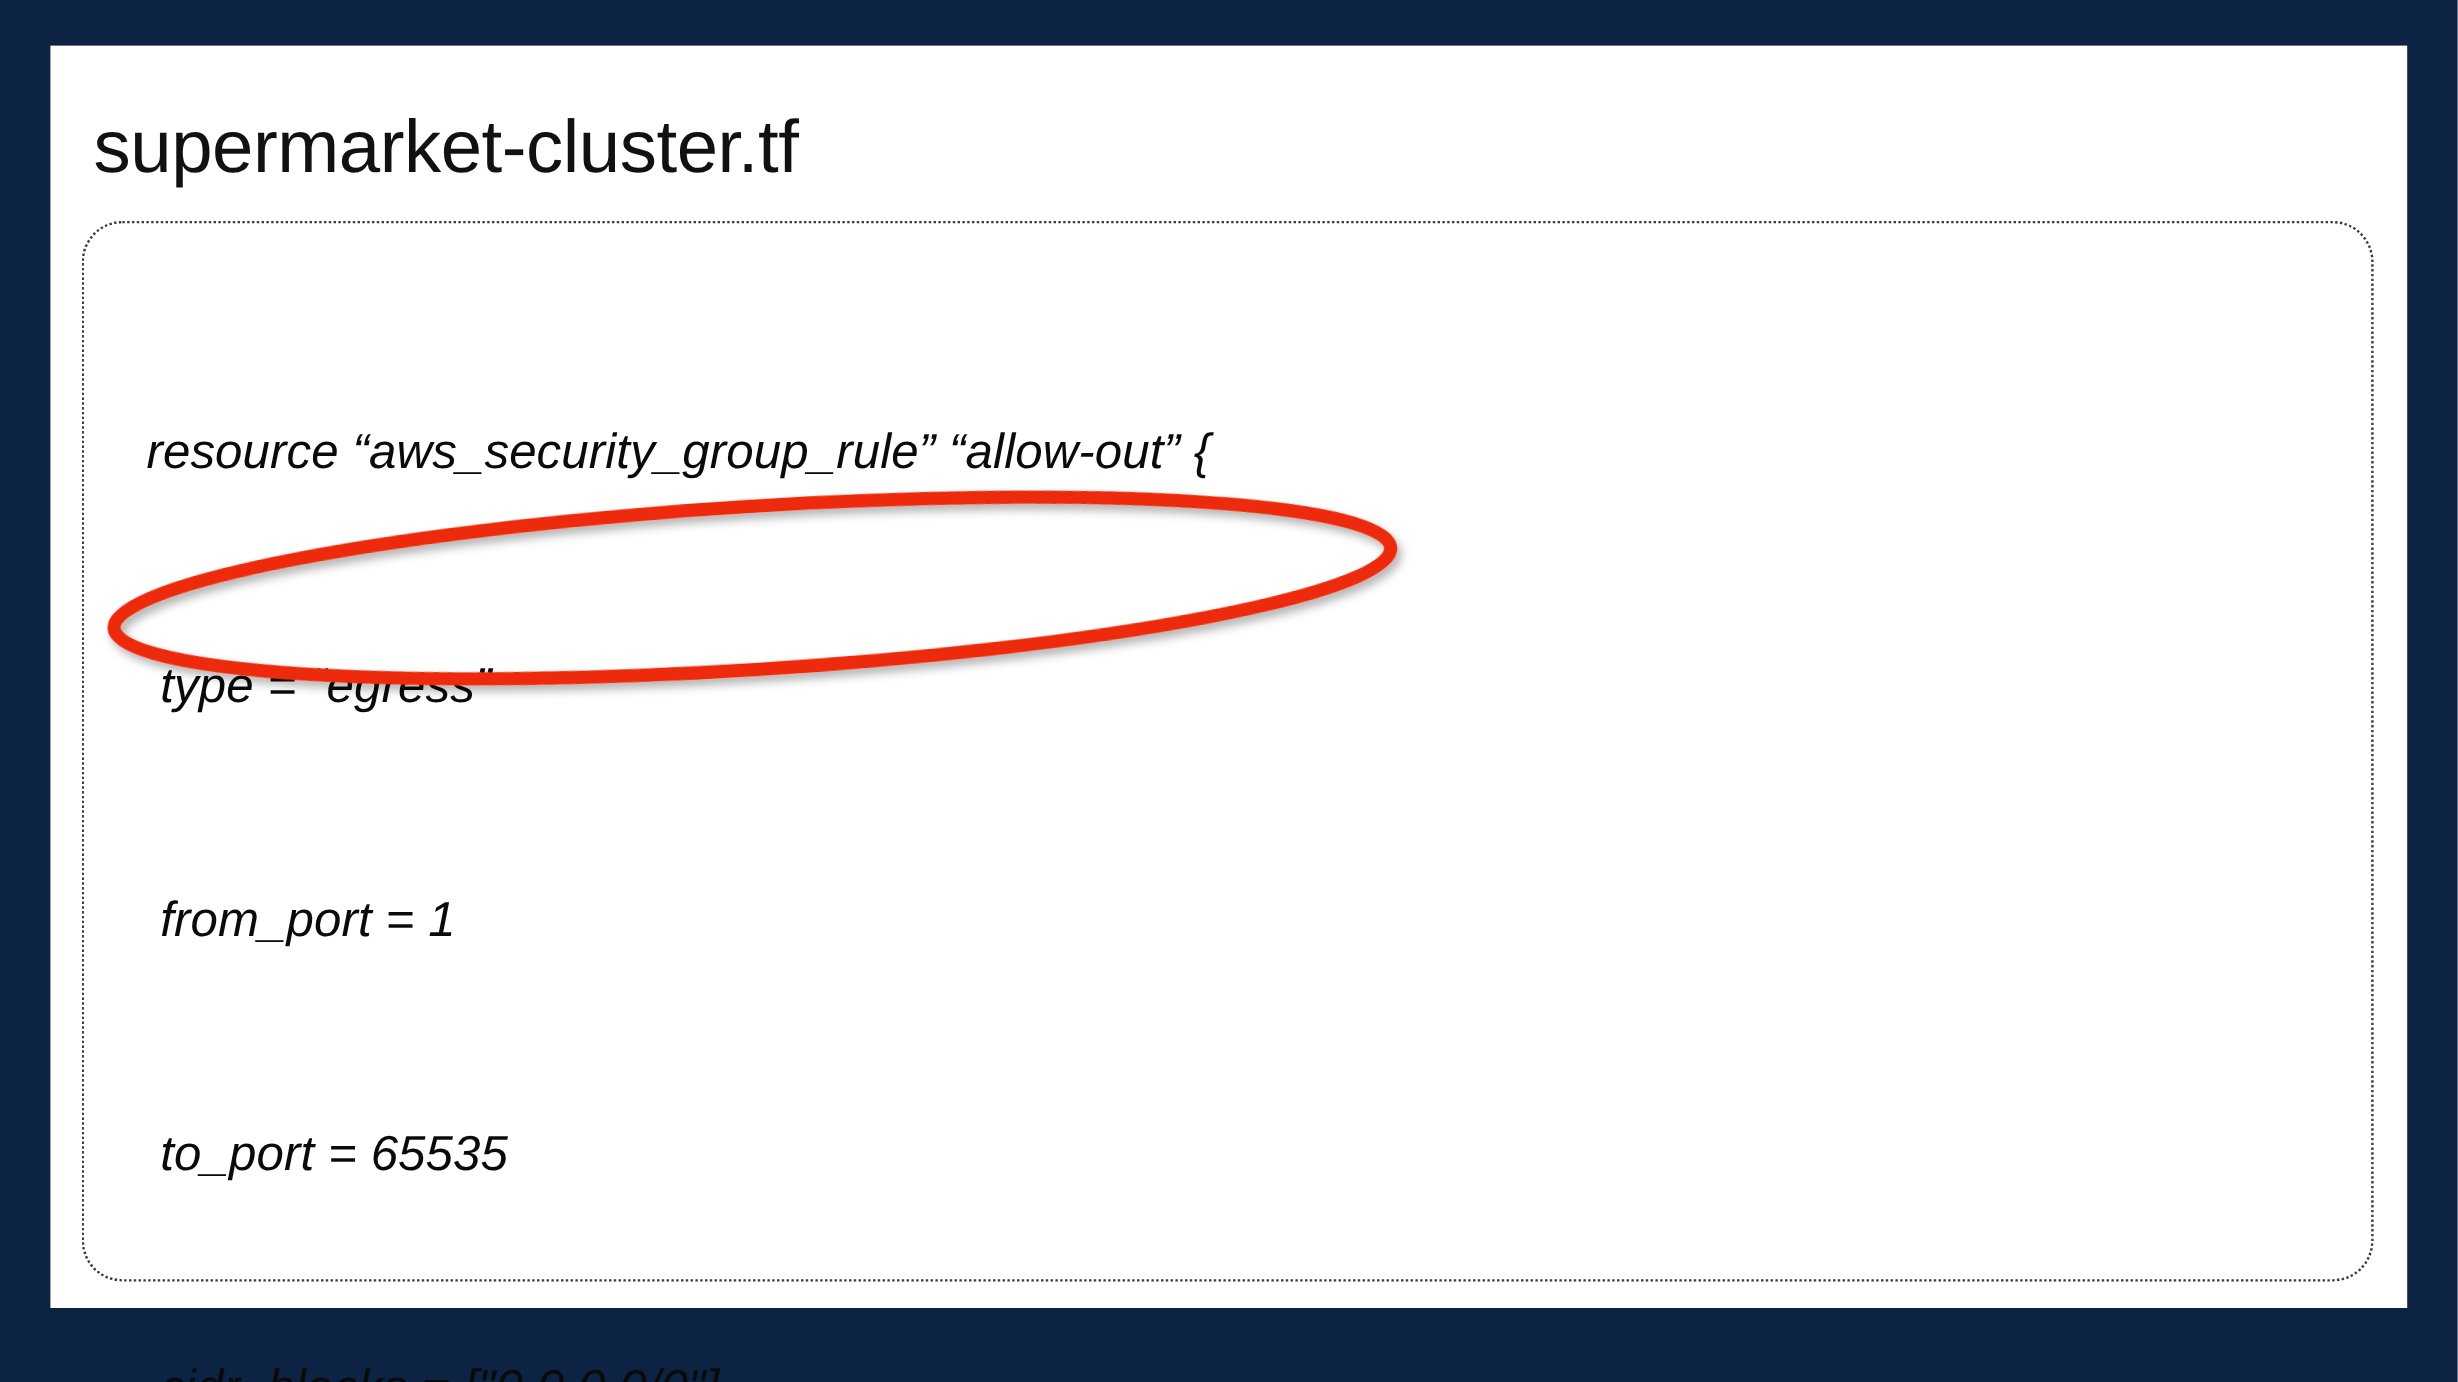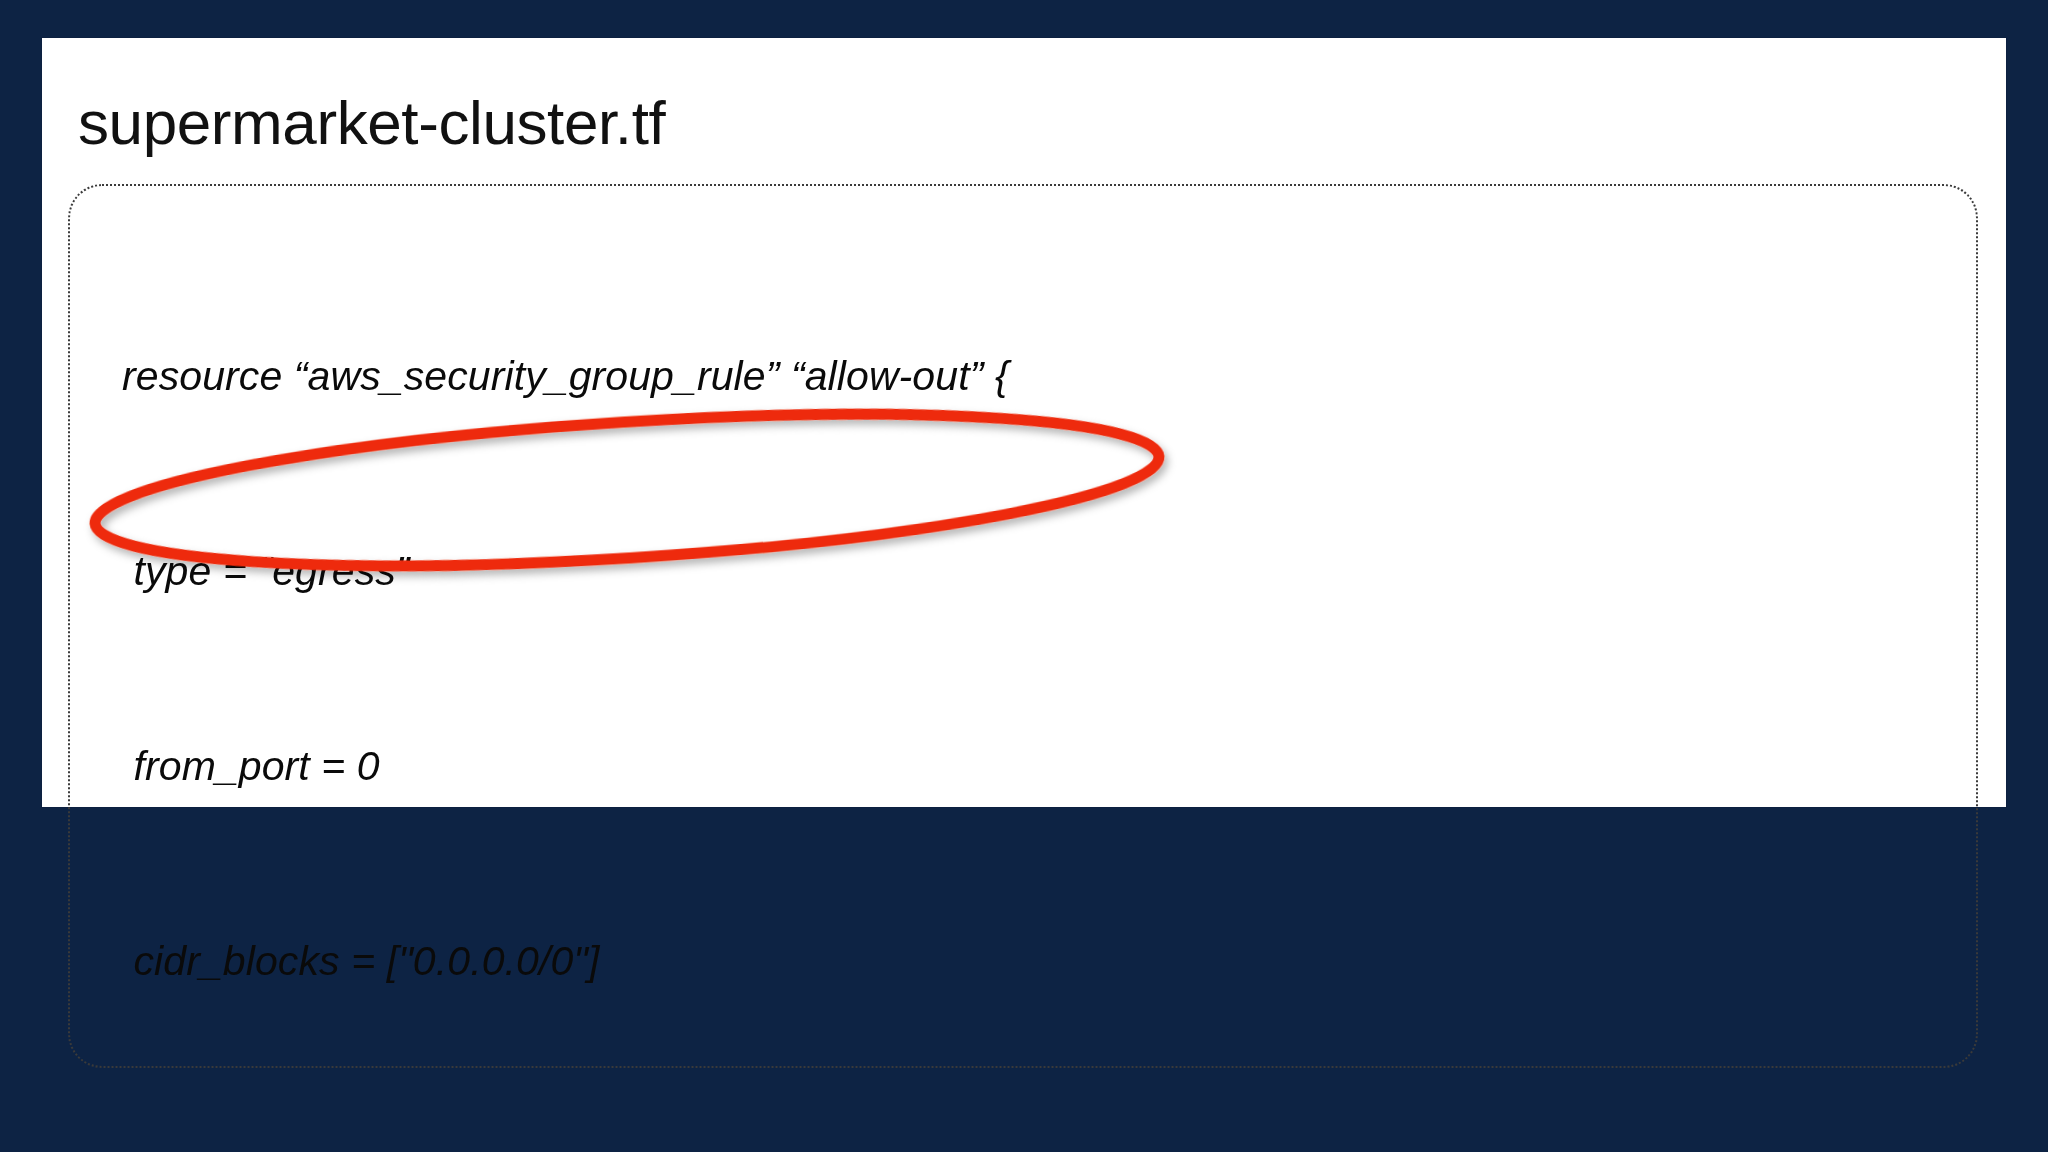--- a/index.html
+++ b/index.html
@@ -14,21 +14,21 @@
     background: #0d2344;
     font-family: "Liberation Sans", sans-serif;
   }
 
   
   .slide {
     position: absolute;
     left: 42px;
     top: 38px;
     width: 1964px;
-    height: 769px;
+    height: 1052px;
     background: #ffffff;
     box-shadow: 0 0 0 1px rgba(0,0,0,0.06);
   }
 
   
   .slide-title {
     position: absolute;
     left: 36px;
     top: 52px;
     font-family: "Liberation Sans", sans-serif;
@@ -89,21 +89,22 @@
 <body>
 
 <div class="slide">
 
   <div class="slide-title">supermarket-cluster.tf</div>
 
   <div class="code-box">
     <div class="code-listing">
       <span class="code-line">resource “aws_security_group_rule” “allow-out” {</span>
       <span class="code-line"> type = “egress”</span>
-      <span class="code-line"> from_port = 0</span>
+      <span class="code-line"> from_port = 1</span>
+      <span class="code-line"> to_port = 65535</span>
       <span class="code-line"> cidr_blocks = ["0.0.0.0/0"]</span>
       
       
     </div>
   </div>
 
   <div class="annot-ellipse">
     <svg width="1090" height="160" viewBox="0 0 1090 160" xmlns="http://www.w3.org/2000/svg">
       <defs>
         <filter id="shd" x="-10%" y="-30%" width="130%" height="180%">

